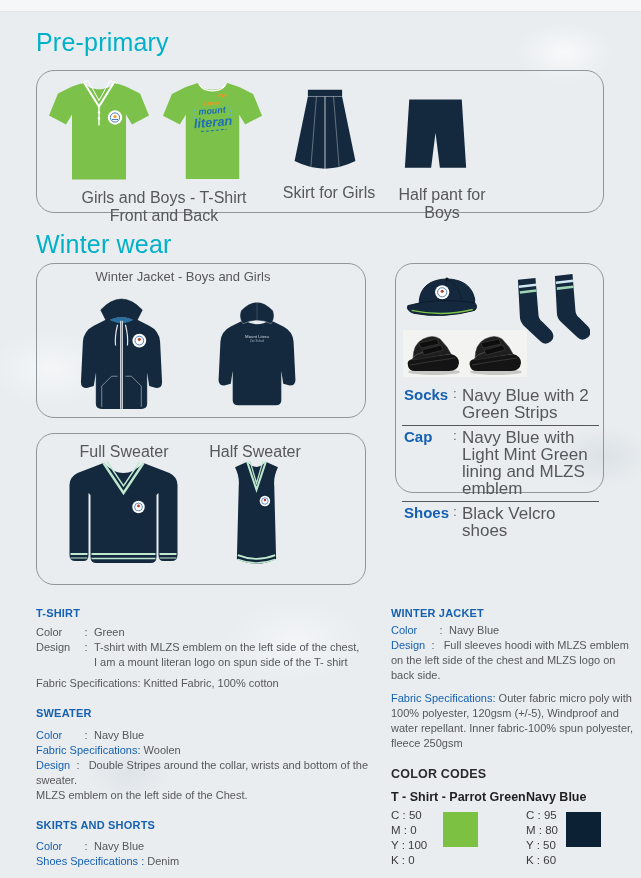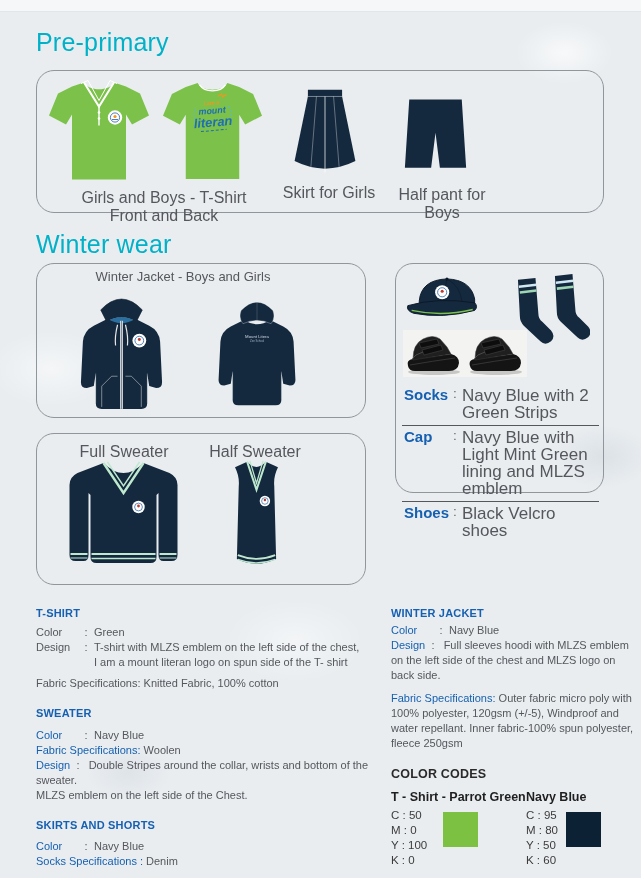--- a/index.html
+++ b/index.html
@@ -277,21 +277,21 @@
     </div>
 
     <div class="mt14">
       <div class="sec-head" style="margin-bottom:6px;">SKIRTS AND SHORTS</div>
       <div class="spec-row">
         <span class="spec-lbl blue">Color</span>
         <span class="spec-colon">:</span>
         <span>Navy Blue</span>
       </div>
       <div>
-        <span class="blue">Socks Specifications :</span>
+        <span class="blue">Shoes Specifications :</span>
         <span>Denim</span>
       </div>
     </div>
   </div>
 
   <div class="col" style="left:391px; top:598px; width:248px;">
 
     <div>
       <div class="sec-head" style="margin-bottom:2px;">WINTER JACKET</div>
       <div class="spec-row">

